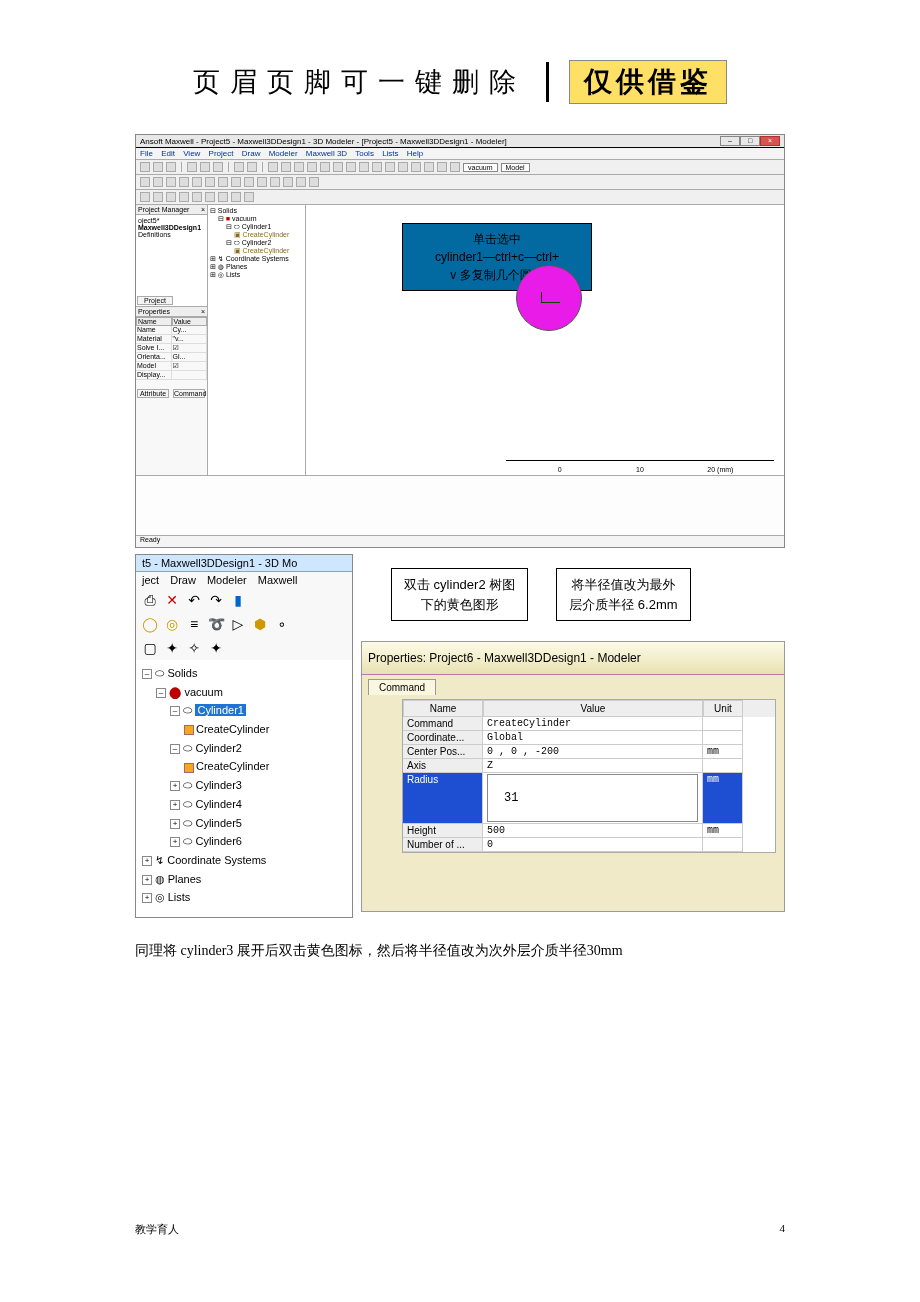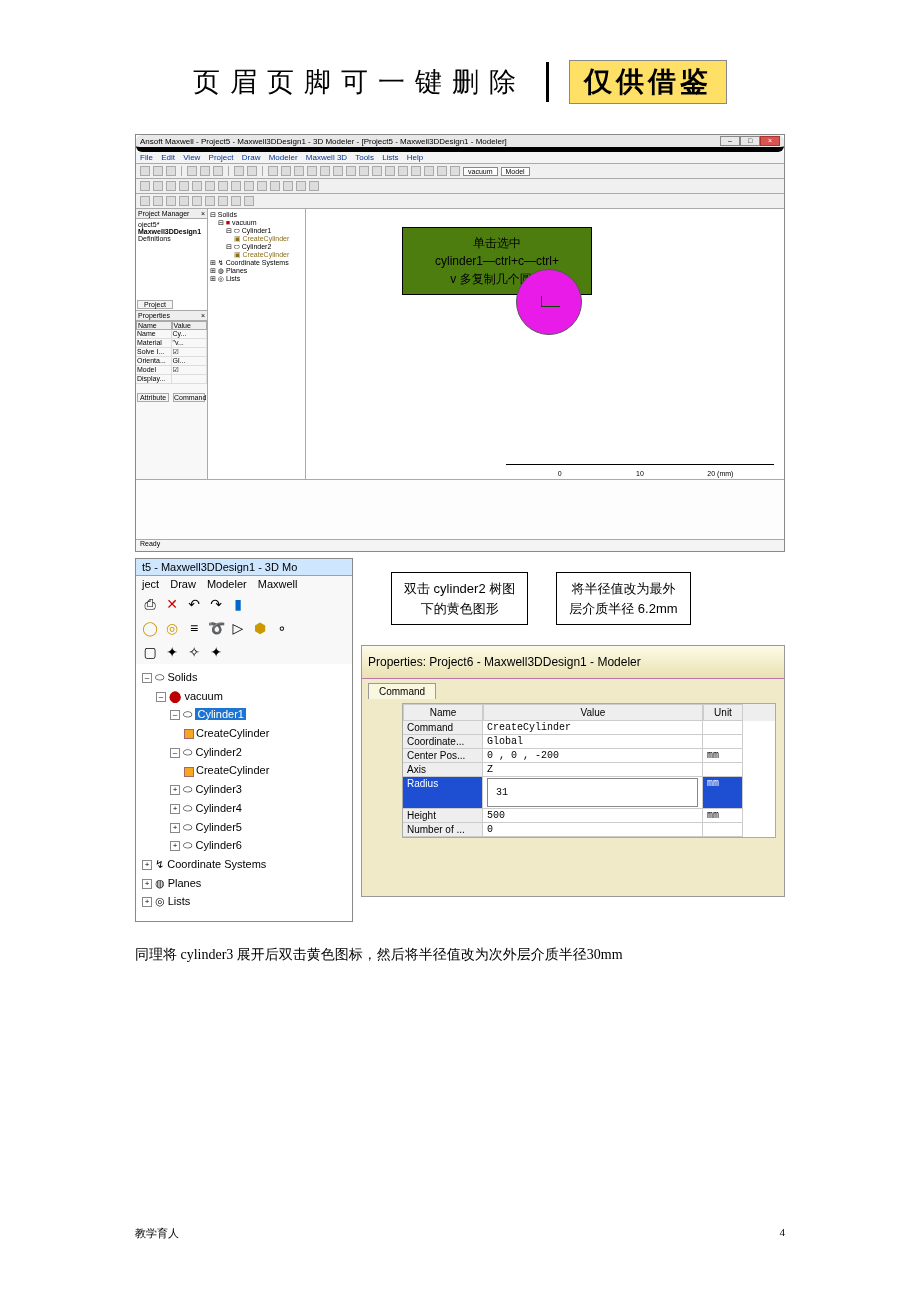--- a/index.html
+++ b/index.html
@@ -5,21 +5,21 @@
   * { box-sizing: border-box; margin: 0; padding: 0; }
   body { font-family: "Microsoft YaHei","SimSun",Arial,sans-serif; background:#fff; width:920px; }
   .page { padding:60px 135px 60px 135px; position:relative; }
   .header-row { display:flex; align-items:center; gap:20px; margin-bottom:30px; justify-content:center; }
   .header-text { font-size:27px; letter-spacing:10px; font-family:"KaiTi","SimSun"; }
   .vline { width:3px; height:40px; background:#000; }
   .badge { background:#ffe066; padding:2px 14px; font-size:28px; font-family:"SimHei","Microsoft YaHei"; font-weight:bold; letter-spacing:4px; border:1px solid #888;text-align:center; }
   
   
   .app1 { border:1px solid #888; font-size:8px; position:relative; margin-bottom:6px; width:650px; }
-  .titlebar1 { background:#e8e8e8; border-bottom:5px solid #000000; display:flex; align-items:center; padding:1px 4px; font-size:8px;border-radius:6px; }
+  .titlebar1 { background:#e8e8e8; border-bottom:1px solid #000000; display:flex; align-items:center; padding:1px 4px; font-size:8px; }
   .titlebar1 .wbtns { margin-left:auto; display:flex; gap:0; }
   .wbtn { width:20px; height:10px; border:1px solid #888; font-size:7px; text-align:center; line-height:8px; }
   .wbtn.close { background:#d9534f; color:#fff; border-color:#a33; }
   .menubar1 { background:#f4f4f4; border-bottom:1px solid #aaa; padding:1px 4px; font-size:8px; color:#003399; }
   .menubar1 span { margin-right:6px; }
   .toolbar1 { background:#f0f0f0; border-bottom:1px solid #aaa; padding:2px 4px; display:flex; gap:3px; flex-wrap:wrap; font-size:7px; align-items:center; }
   .toolbar1 .ico { width:10px; height:10px; background:#ddd; border:1px solid #aaa; }
   .toolbar1 .sep { width:1px; height:10px; background:#aaa; margin:0 2px; }
   .toolbar1 .sel { border:1px solid #888; background:#fff; padding:0 4px; font-size:7px; }
   .body1 { display:flex; height:270px; }
@@ -35,21 +35,21 @@
   .props1 .row div { border-right:1px solid #ddd; border-bottom:1px solid #ddd; flex:1; padding:0 1px; height:9px; overflow:hidden; }
   .tree1 { width:98px; background:#fff; border-right:1px solid #aaa; font-size:7px; padding:2px; }
   .tree1 .ln { white-space:nowrap; padding-left:0; }
   .tree1 .i1 { padding-left:8px; }
   .tree1 .i2 { padding-left:16px; }
   .tree1 .i3 { padding-left:24px; }
   .tree1 .yel { color:#8a6d1a; }
   .canvas1 { flex:1; background:#fff; position:relative; }
   .circle1 { position:absolute; top:60px; left:210px; width:66px; height:66px; border-radius:50%; background:#e81be8; border:1px solid #555; }
   .circle1::after { content:""; position:absolute; top:26px; left:24px; width:18px; height:10px; border-left:1px solid #140; border-bottom:1px solid #140; }
-  .callout1 { position:absolute; top:18px; left:96px; width:190px; background:#4d7c0f; border:1px solid #000; padding:6px 8px; font-size:12px; line-height:1.5; text-align:center; }
+  .callout1 { position:absolute; top:18px; left:96px; width:190px; background:#0369a1; border:1px solid #000; padding:6px 8px; font-size:12px; line-height:1.5; text-align:center; }
   .axis1 { position:absolute; left:200px; right:10px; bottom:2px; height:16px; font-size:7px; }
   .axis1 .tick { position:absolute; bottom:0; transform:translateX(-50%); }
   .ruler1 { position:absolute; left:0; bottom:12px; right:0; height:1px; background:#000; }
   .msgpanel1 { height:60px; border-top:1px solid #aaa; background:#fdfdfd; position:relative; }
   .status1 { height:12px; border-top:1px solid #aaa; background:#f4f4f4; font-size:7px; padding:0 4px; }
   
   
   .composite { display:flex; gap:8px; align-items:flex-start; position:relative; }
   .app2 { border:1px solid #888; width:237px; font-size:10px; position:relative; background:#f8f8f8; }
   .titlebar2 { background:#cfe6ff; padding:2px 6px; font-size:11px; white-space:nowrap; overflow:hidden; color:#000; border-bottom:1px solid #8aa; }
@@ -80,21 +80,21 @@
   .propwin .tbl { margin:4px 8px 14px 40px; border:1px solid #aaa; background:#fff; font-family:"Courier New",monospace; }
   .propwin .tbl .hdr { display:flex; background:#eee; font-family:Arial; }
   .propwin .tbl .hdr div { border:1px solid #ccc; padding:2px 4px; text-align:center; }
   .propwin .tbl .row { display:flex; }
   .propwin .tbl .row div { border-right:1px solid #ccc; border-bottom:1px solid #ccc; padding:1px 4px; }
   .propwin .tbl .c1 { width:80px; background:#eee; font-family:Arial; }
   .propwin .tbl .c2 { width:220px; }
   .propwin .tbl .c3 { width:40px; }
   .propwin .tbl .selrow div { background:#1e4fd2; color:#fff; }
   .propwin .tbl .selrow .c2 { background:#fff; color:#000; }
-  .propwin input { border:1px solid #888; width:100%; font-size:10px; font-family:inherit; padding:8px; }
+  .propwin input { border:1px solid #888; width:100%; font-size:12px; font-family:inherit; padding:16px; }
   
   .bodytext { font-family:"SimSun",serif; font-size:14px; line-height:1.6; margin-top:22px; }
   .footer { display:flex; justify-content:space-between; font-size:11px; font-family:"SimSun"; margin-top:260px; }
 </style>
 </head>
 <body>
 
 <div class="page">
 
   <div class="header-row">

